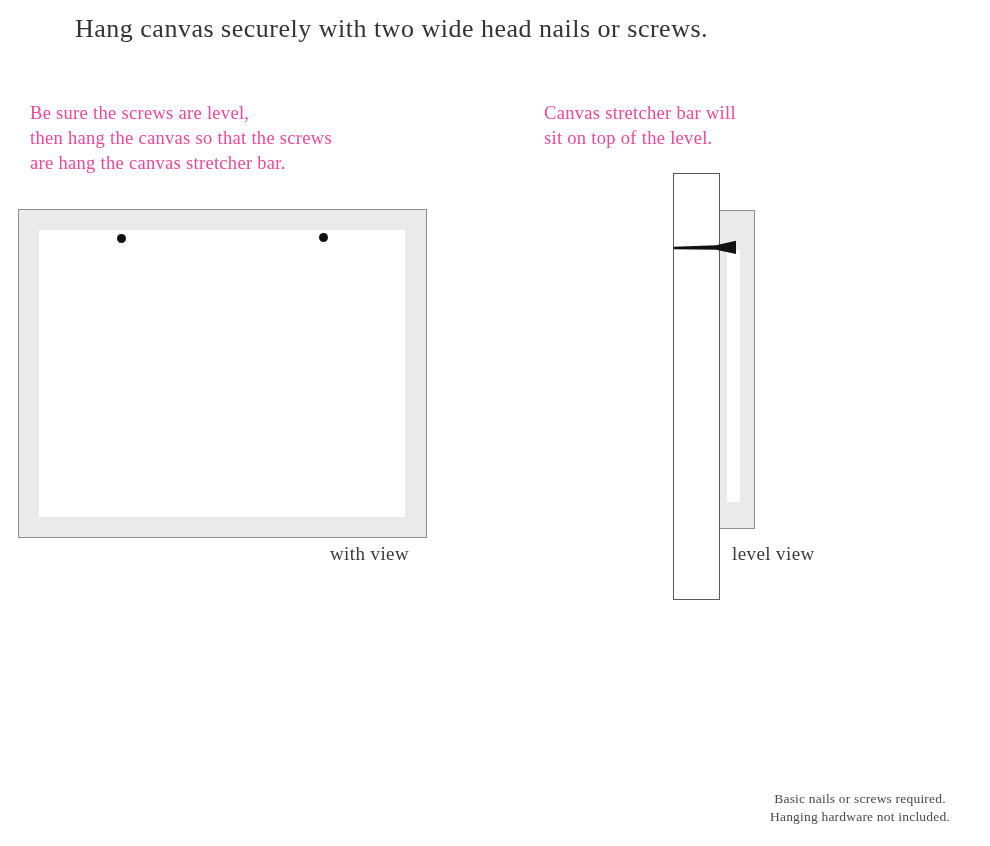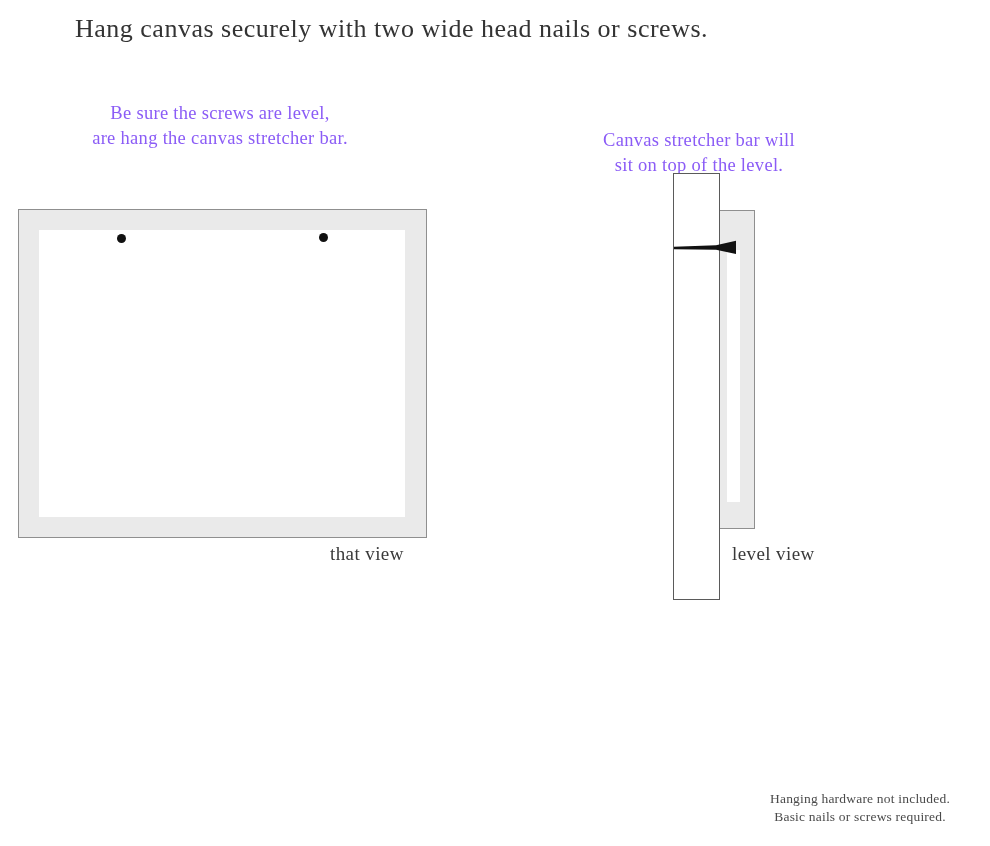--- a/index.html
+++ b/index.html
@@ -26,26 +26,26 @@
     font-weight: 300;
     letter-spacing: 0.5px;
     color: #333333;
     white-space: nowrap;
   }
   .note {
     position: absolute;
     font-size: 18.5px;
     line-height: 25px;
     letter-spacing: 0.3px;
-    text-align: center;
-    color: #8b5cf6;
+    text-align: left;
+    color: #ec4899;
     white-space: nowrap;
   }
   .note-front { left: 30px;  width: 380px; top: 101px; }
-  .note-side  { left: 584px; width: 230px; top: 101px; margin-top: 27px; }
+  .note-side  { left: 544px; width: 230px; top: 101px; }
 
   
   .canvas-back {
     position: absolute;
     left: 18px;
     top: 209px;
     width: 407px;
     height: 327px;
     background: #eaeaea;
     border: 1px solid #8f8f8f;
@@ -132,42 +132,43 @@
 </style>
 </head>
 <body>
 
 <div class="sheet">
 
   <h1 class="title">Hang canvas securely with two wide head nails or screws.</h1>
 
   <div class="note note-front">
     <div>Be sure the screws are level,</div>
+    <div>then hang the canvas so that the screws</div>
     <div>are hang the canvas stretcher bar.</div>
   </div>
 
   <div class="note note-side">
     <div>Canvas stretcher bar will</div>
     <div>sit on top of the level.</div>
   </div>
 
   <div class="canvas-back">
     <div class="canvas-inner"></div>
     <span class="screw screw-left"></span>
     <span class="screw screw-right"></span>
   </div>
-  <div class="view-label label-front">that view</div>
+  <div class="view-label label-front">with view</div>
 
   <div class="side-canvas">
     <div class="side-canvas-inner"></div>
   </div>
   <div class="stretcher-bar"></div>
   <svg class="nail" viewBox="0 0 64 15" xmlns="http://www.w3.org/2000/svg" aria-hidden="true">
     <polygon points="0,6.8 42,5.3 62,0.8 62,14 42,9.7 0,9.3" fill="#111111"></polygon>
   </svg>
   <div class="view-label label-side">level view</div>
 
   <div class="footer">
+    <div>Basic nails or screws required.</div>
     <div>Hanging hardware not included.</div>
-    <div>Basic nails or screws required.</div>
   </div>
 
 </div>
 
 </body></html>

